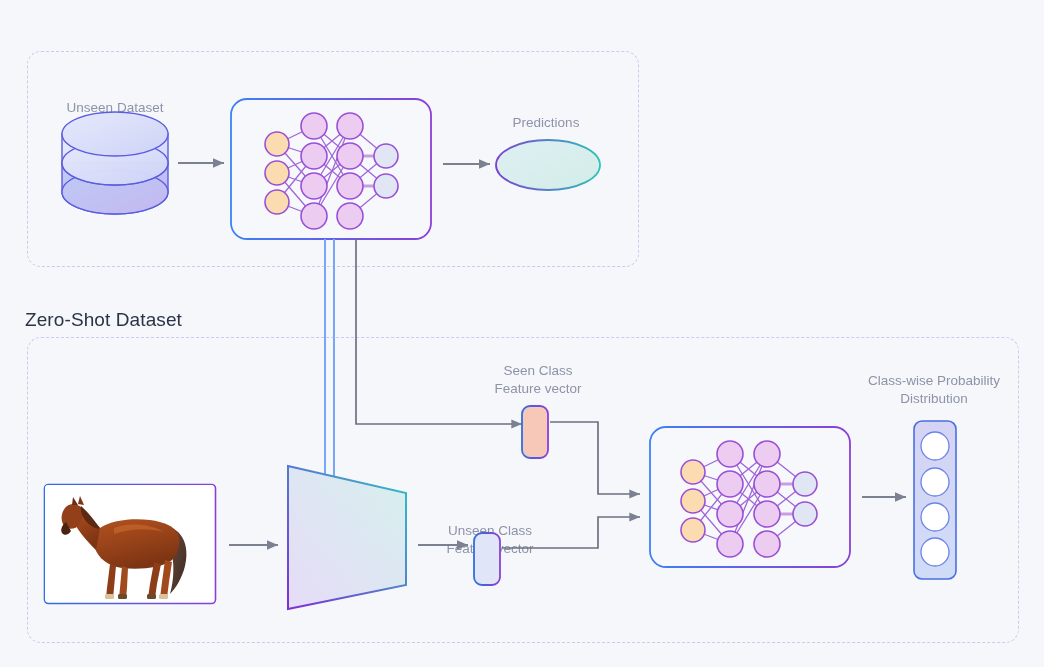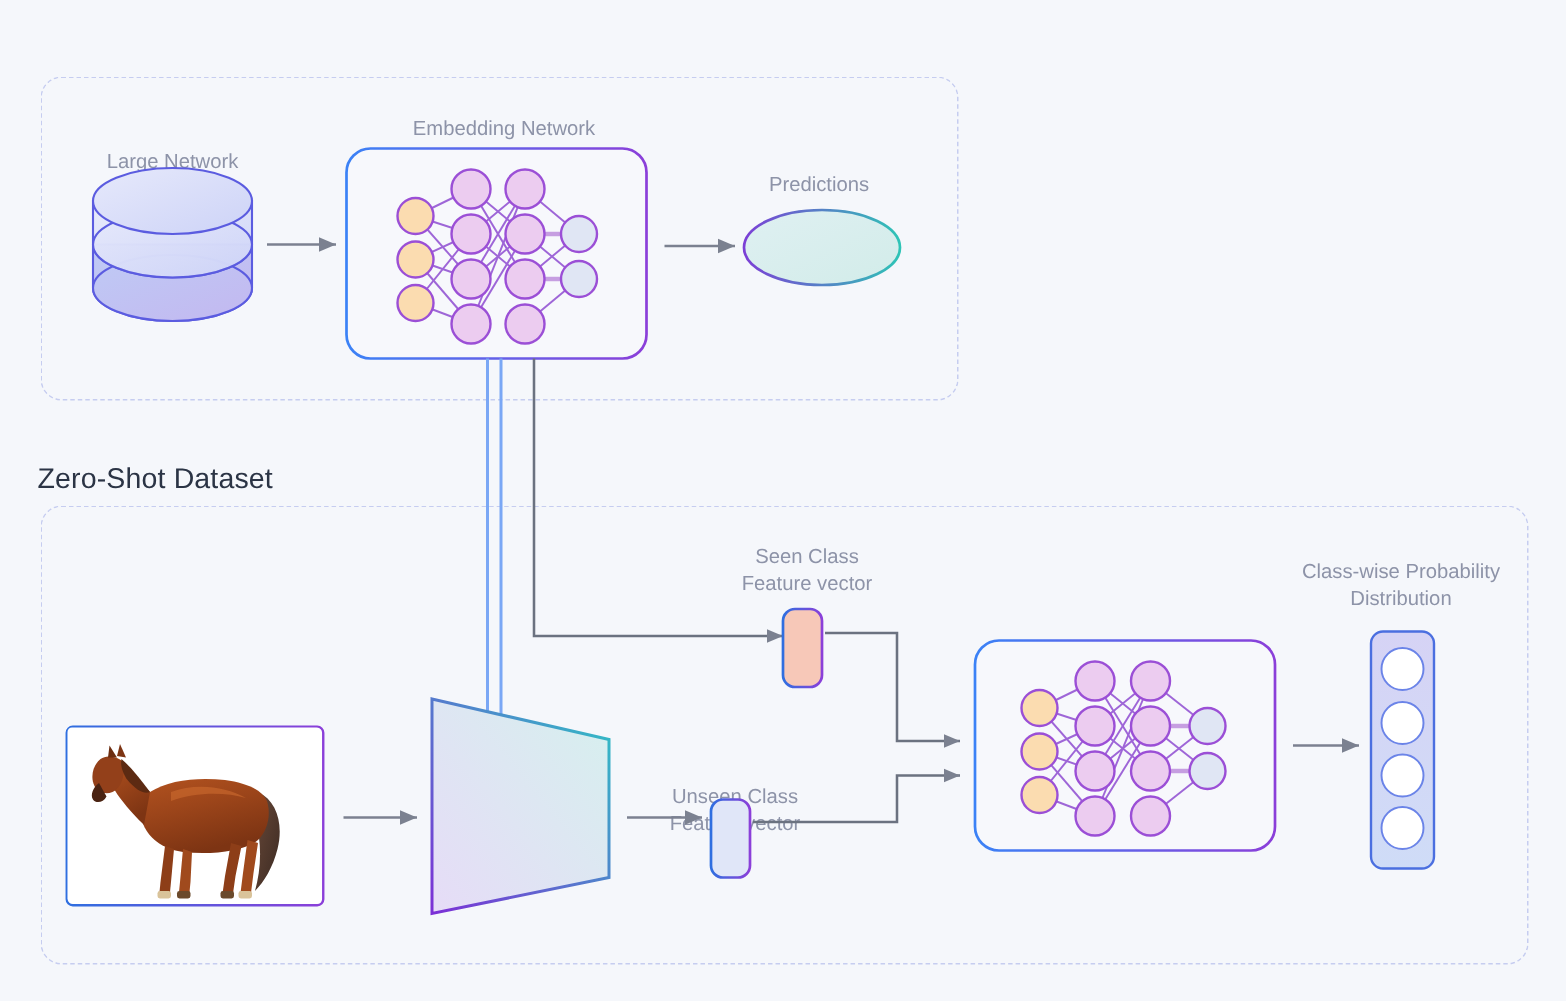--- a/index.html
+++ b/index.html
@@ -40,23 +40,22 @@
 <body>
 
 <div id="stage">
 
 
   <div class="section-title" style="left:25px;top:309px;">Zero-Shot Dataset</div>
 
   <div class="dashed-box" style="left:27px;top:51px;width:612px;height:216px;"></div>
   <div class="dashed-box" style="left:27px;top:337px;width:992px;height:306px;"></div>
 
-  <div class="caption" style="left:45px;top:99px;width:140px;">Large Network</div>
-
-  <div class="caption" style="left:246px;top:77px;width:180px;">Embedding Network</div>
+  <div class="caption" style="left:45px;top:99px;width:140px;">Unseen Dataset</div>
+
 
   <div class="caption" style="left:476px;top:114px;width:140px;">Predictions</div>
 
 
   <div class="caption" style="left:458px;top:362px;width:160px;">Seen Class
 Feature vector</div>
 
   <div class="caption" style="left:410px;top:494px;width:160px;margin-top:28px;">Unseen Class
 Feature vector</div>
 

